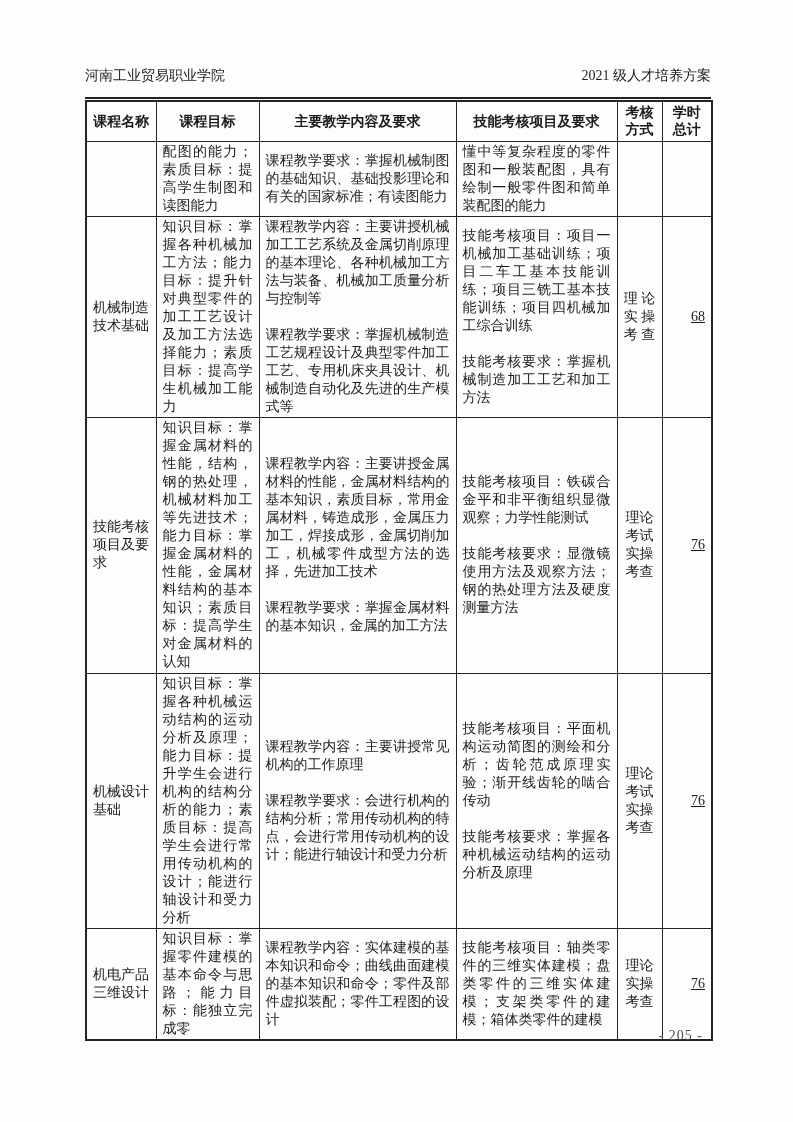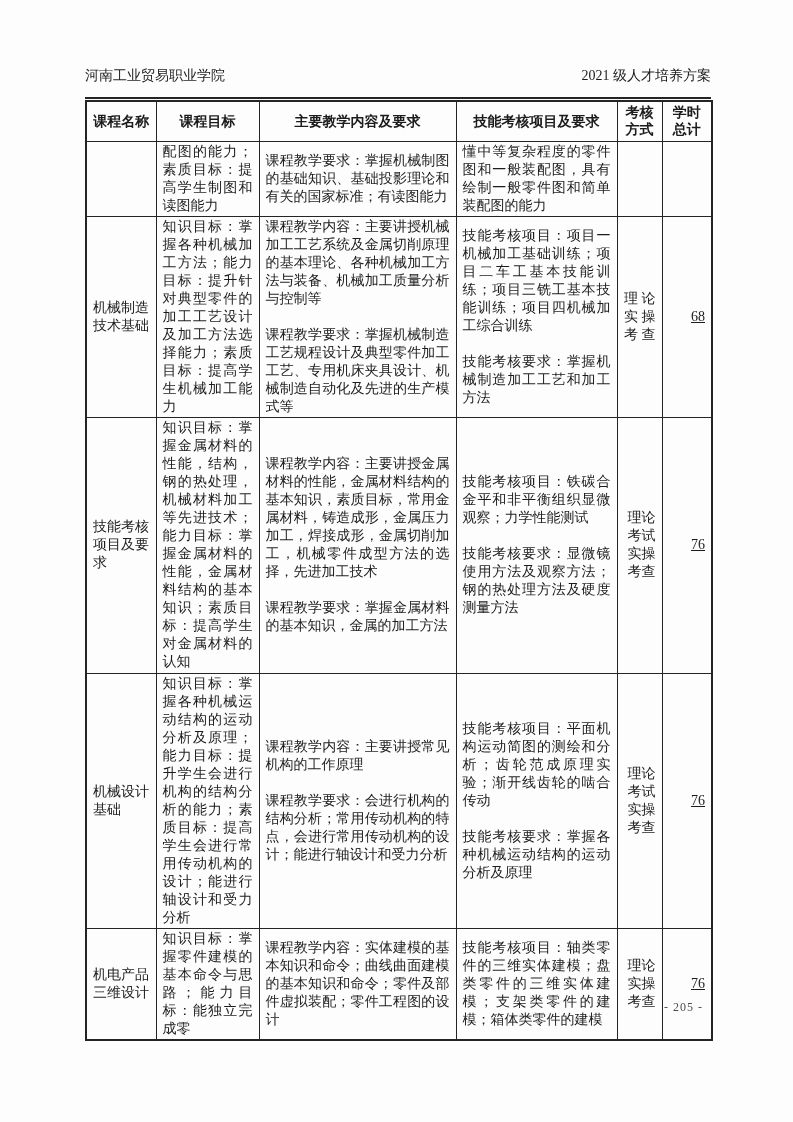--- a/index.html
+++ b/index.html
@@ -36,25 +36,25 @@
     padding:2px 1px;
   }
   .doc-table td{
     font-size:14px;line-height:18px;
     padding:1px 6px;
   }
   .c-name{text-align:left;padding:1px 7px;margin-top:36px;}
   .c-obj{text-align:justify;text-justify:inter-character;margin-left:8px;}
   .c-content{text-align:justify;text-justify:inter-character;padding:1px 7px;}
   .c-assess{text-align:justify;text-justify:inter-character;}
-  .c-method{text-align:right;padding:1px 2px;font-family:Liberation Serif, serif;}
+  .c-method{text-align:center;padding:1px 2px;font-family:Liberation Serif, serif;}
   .c-hours{text-align:right;padding:1px 2px;text-decoration:underline;}
   .page-footer{
-    position:absolute;top:1000px;right:90px;
-    font-size:12px;color:#4d4d4d;letter-spacing:1px;
+    position:absolute;top:1028px;right:90px;
+    font-size:14px;color:#4d4d4d;letter-spacing:1px;
   }
 </style>
 </head>
 <body>
 
 <div class="page-header">
   <span>河南工业贸易职业学院</span>
   <span>2021 级人才培养方案</span>
 </div>
 

